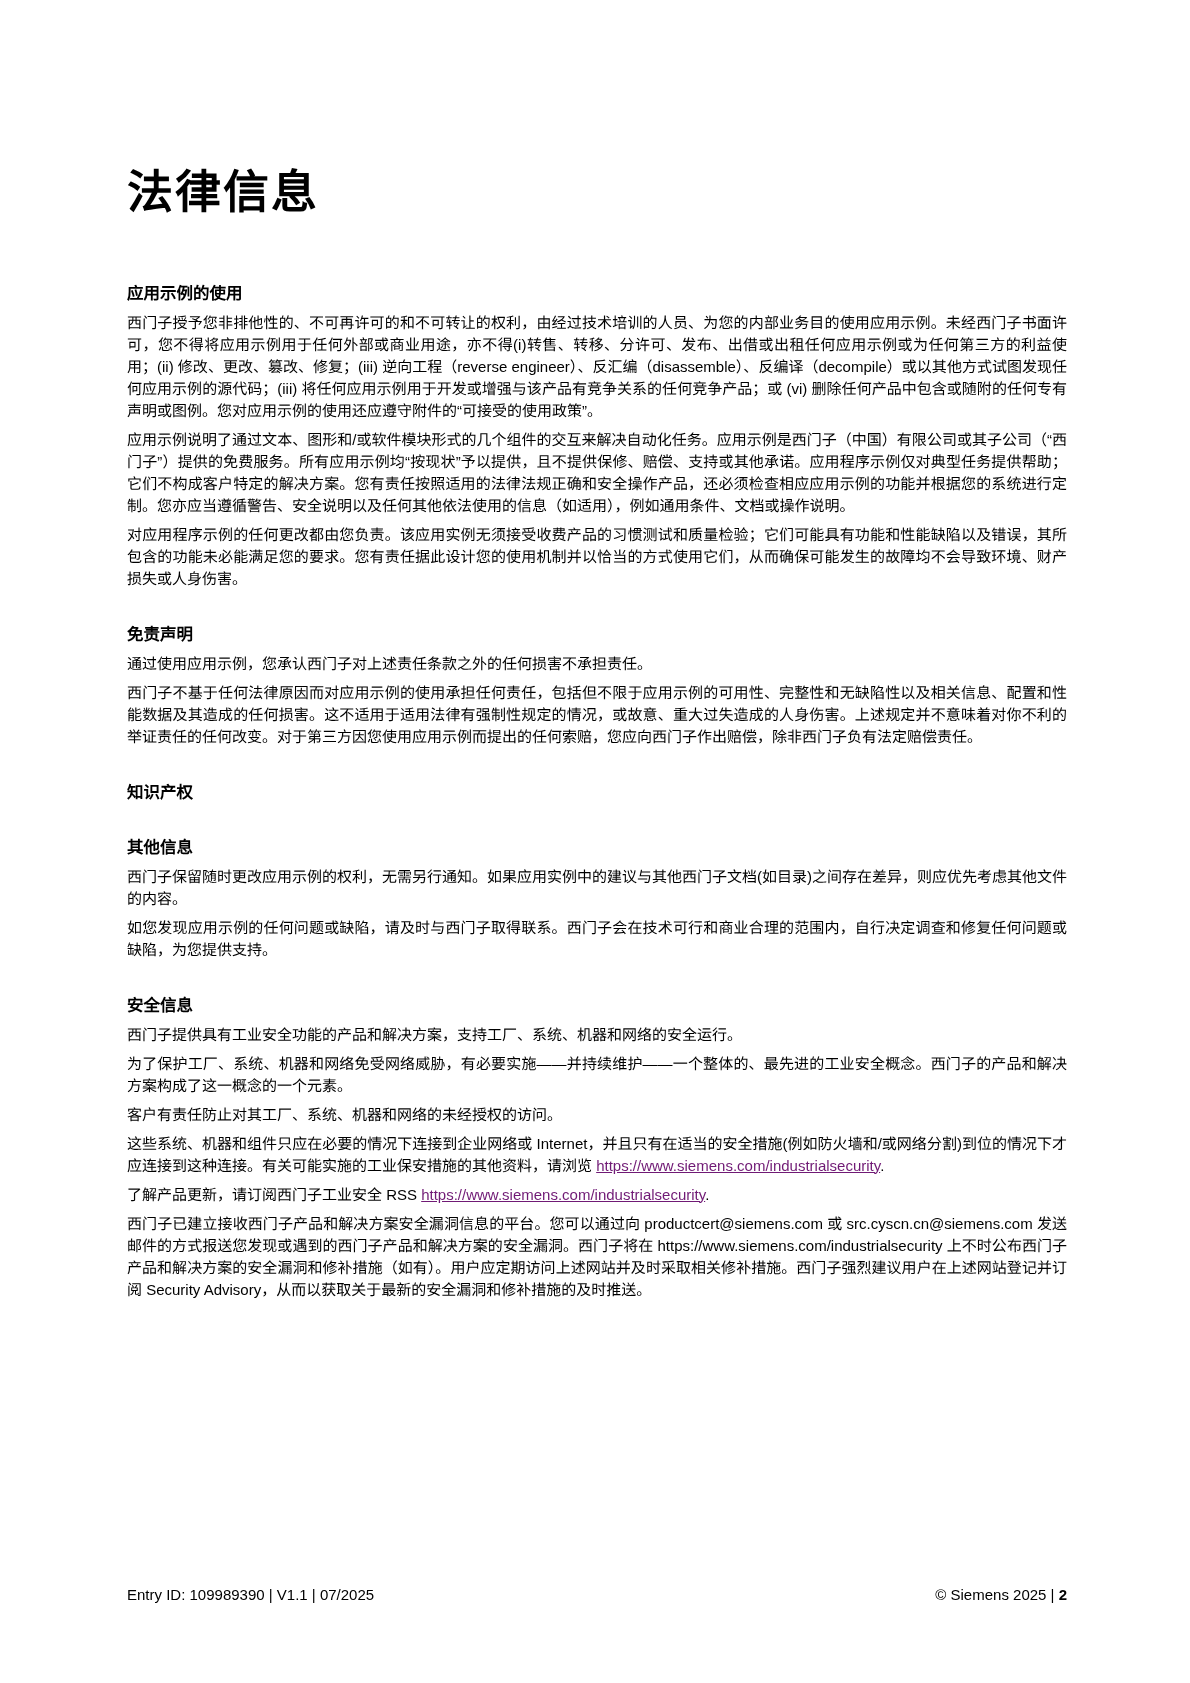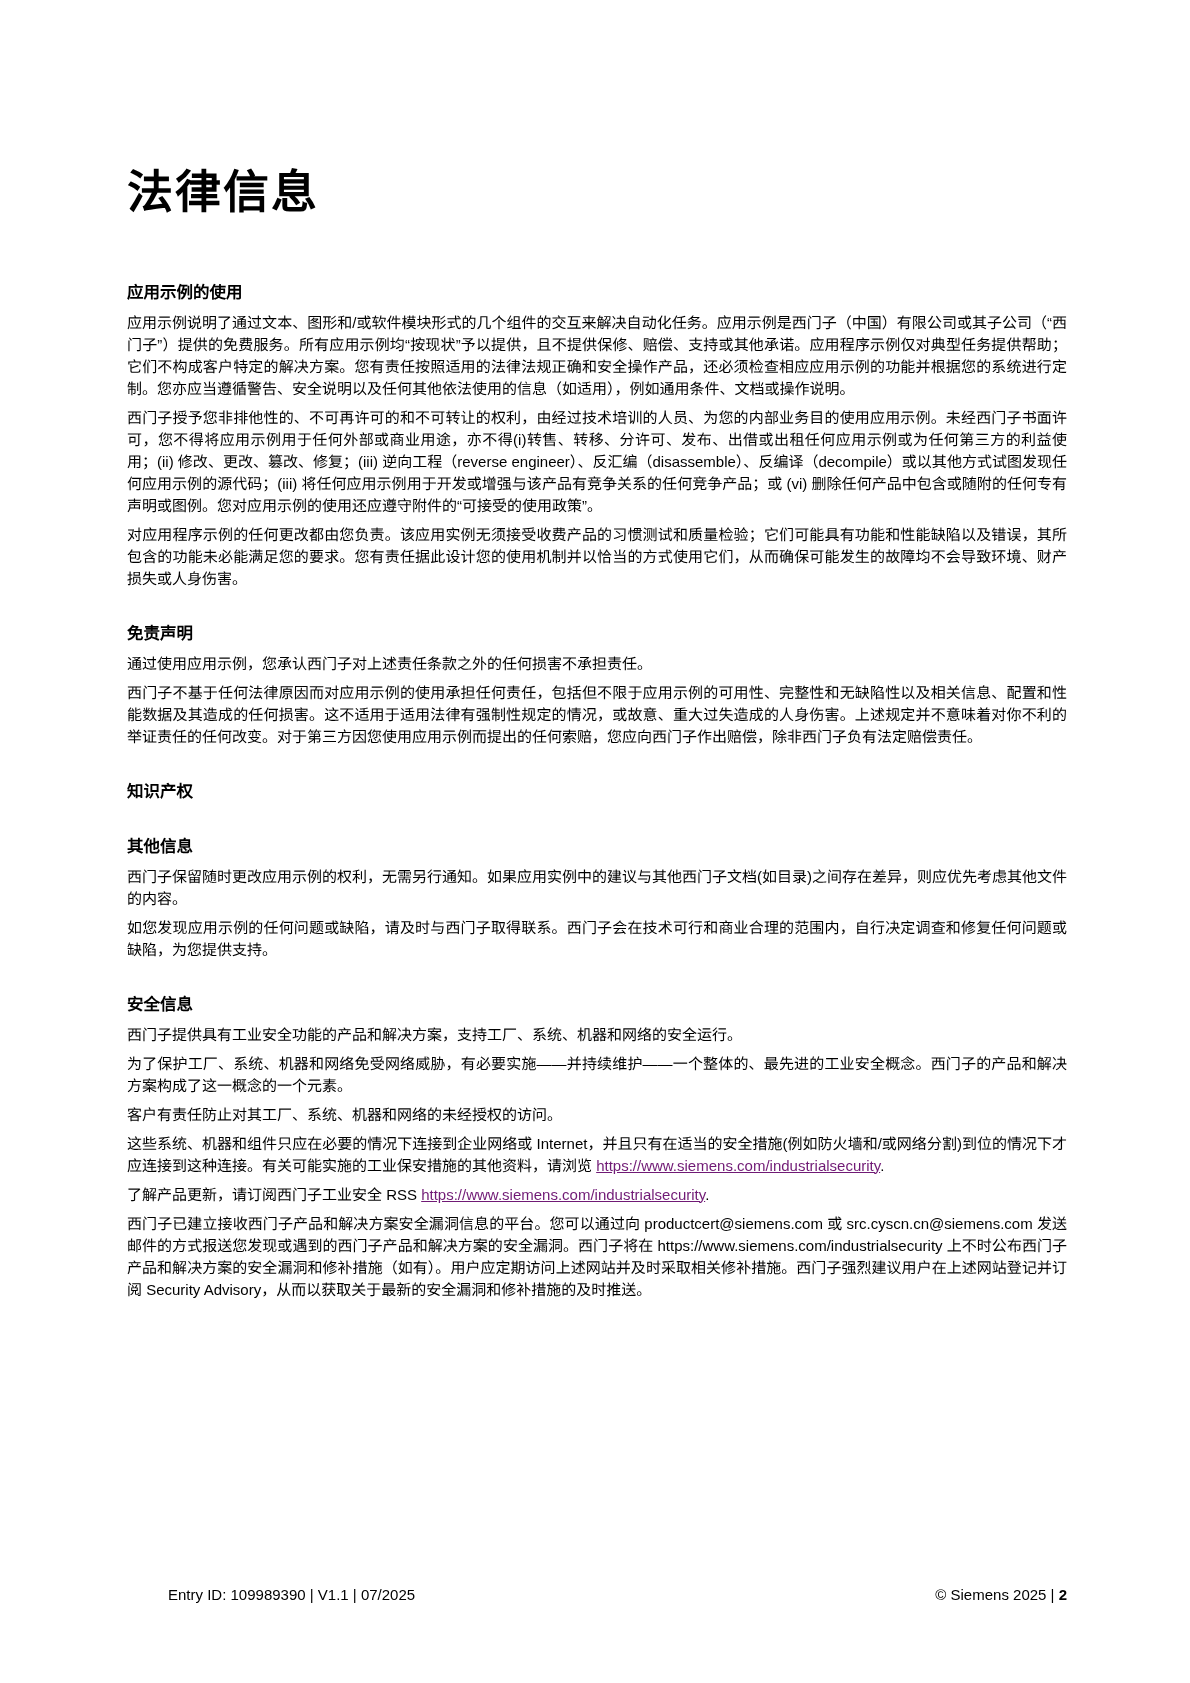--- a/index.html
+++ b/index.html
@@ -14,56 +14,55 @@
   .doc-title{
     margin:168px 0 0 0;
     font-size:46px;line-height:1.25;font-weight:700;
     letter-spacing:2px;
     font-family:Liberation Mono, monospace;
   }
   .section{margin:0;}
   .section h2{
     font-size:16.5px;line-height:21px;font-weight:700;
     margin:34px 0 8px 0;
-    font-family:Liberation Mono, monospace;
+    font-family:Liberation Sans, sans-serif;
   }
   .section.first h2{margin-top:57px;}
   .section p{
     font-size:15px;line-height:22px;
     margin:0 0 7px 0;
     text-align:justify;
     
     font-family:"Liberation Sans","DejaVu Sans",serif;
   }
   a.doc-link{
     color:#701a75;
     text-decoration:underline;
     cursor:pointer;
   }
   .footer{
     position:absolute;left:127px;right:123px;top:1585px;
     display:flex;justify-content:space-between;align-items:flex-start;
     font-size:15px;line-height:20px;color:#000;
     font-family:"Liberation Sans","DejaVu Sans",sans-serif;
-    margin-left:41px;
   }
   .footer .pageno{font-weight:700;}
 </style>
 </head>
 <body>
 
 <div class="page">
   <div class="content">
 
     <h1 class="doc-title">法律信息</h1>
 
     <div class="section first">
       <h2>应用示例的使用</h2>
+      <p>西门子授予您非排他性的、不可再许可的和不可转让的权利，由经过技术培训的人员、为您的内部业务目的使用应用示例。未经西门子书面许可，您不得将应用示例用于任何外部或商业用途，亦不得(i)转售、转移、分许可、发布、出借或出租任何应用示例或为任何第三方的利益使用；(ii) 修改、更改、篡改、修复；(iii) 逆向工程（reverse engineer）、反汇编（disassemble）、反编译（decompile）或以其他方式试图发现任何应用示例的源代码；(iii) 将任何应用示例用于开发或增强与该产品有竞争关系的任何竞争产品；或 (vi) 删除任何产品中包含或随附的任何专有声明或图例。您对应用示例的使用还应遵守附件的“可接受的使用政策”。</p>
       <p>应用示例说明了通过文本、图形和/或软件模块形式的几个组件的交互来解决自动化任务。应用示例是西门子（中国）有限公司或其子公司（“西门子”）提供的免费服务。所有应用示例均“按现状”予以提供，且不提供保修、赔偿、支持或其他承诺。应用程序示例仅对典型任务提供帮助；它们不构成客户特定的解决方案。您有责任按照适用的法律法规正确和安全操作产品，还必须检查相应应用示例的功能并根据您的系统进行定制。您亦应当遵循警告、安全说明以及任何其他依法使用的信息（如适用），例如通用条件、文档或操作说明。</p>
-      <p>西门子授予您非排他性的、不可再许可的和不可转让的权利，由经过技术培训的人员、为您的内部业务目的使用应用示例。未经西门子书面许可，您不得将应用示例用于任何外部或商业用途，亦不得(i)转售、转移、分许可、发布、出借或出租任何应用示例或为任何第三方的利益使用；(ii) 修改、更改、篡改、修复；(iii) 逆向工程（reverse engineer）、反汇编（disassemble）、反编译（decompile）或以其他方式试图发现任何应用示例的源代码；(iii) 将任何应用示例用于开发或增强与该产品有竞争关系的任何竞争产品；或 (vi) 删除任何产品中包含或随附的任何专有声明或图例。您对应用示例的使用还应遵守附件的“可接受的使用政策”。</p>
       <p>对应用程序示例的任何更改都由您负责。该应用实例无须接受收费产品的习惯测试和质量检验；它们可能具有功能和性能缺陷以及错误，其所包含的功能未必能满足您的要求。您有责任据此设计您的使用机制并以恰当的方式使用它们，从而确保可能发生的故障均不会导致环境、财产损失或人身伤害。</p>
     </div>
 
     <div class="section">
       <h2>免责声明</h2>
       <p>通过使用应用示例，您承认西门子对上述责任条款之外的任何损害不承担责任。</p>
       <p>西门子不基于任何法律原因而对应用示例的使用承担任何责任，包括但不限于应用示例的可用性、完整性和无缺陷性以及相关信息、配置和性能数据及其造成的任何损害。这不适用于适用法律有强制性规定的情况，或故意、重大过失造成的人身伤害。上述规定并不意味着对你不利的举证责任的任何改变。对于第三方因您使用应用示例而提出的任何索赔，您应向西门子作出赔偿，除非西门子负有法定赔偿责任。</p>
     </div>
 
     <div class="section">

